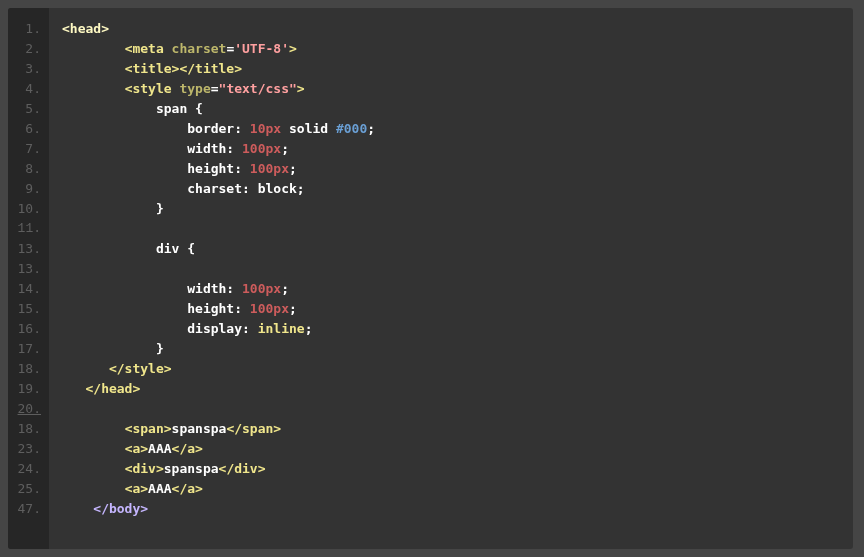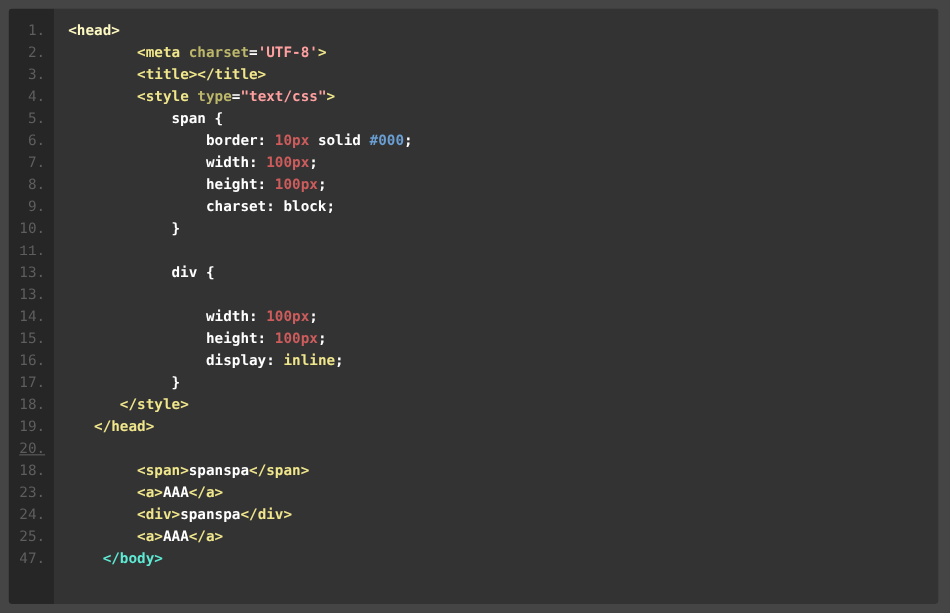--- a/index.html
+++ b/index.html
@@ -154,16 +154,16 @@
       <div class="row">
         <span class="ln" style="color: rgb(94, 94, 94);">24.</span>
         <span class="code"><span style="color: rgb(255, 255, 255);">        </span><span style="color: rgb(240, 230, 140);">&lt;div&gt;</span><span style="color: rgb(255, 255, 255);">spanspa</span><span style="color: rgb(240, 230, 140);">&lt;/div&gt;</span></span>
       </div>
       <div class="row">
         <span class="ln" style="color: rgb(94, 94, 94);">25.</span>
         <span class="code"><span style="color: rgb(255, 255, 255);">        </span><span style="color: rgb(240, 230, 140);">&lt;a&gt;</span><span style="color: rgb(255, 255, 255);">AAA</span><span style="color: rgb(240, 230, 140);">&lt;/a&gt;</span></span>
       </div>
       <div class="row">
         <span class="ln" style="color: rgb(94, 94, 94);">47.</span>
-        <span class="code"><span style="color: rgb(255, 255, 255);">    </span><span style="color: #5eead4; text-align: right;">&lt;/body&gt;</span></span>
+        <span class="code"><span style="color: rgb(255, 255, 255);">    </span><span style="color: #c4b5fd; text-align: right;">&lt;/body&gt;</span></span>
       </div>
     </div>
 </div>
 
 </body></html>

